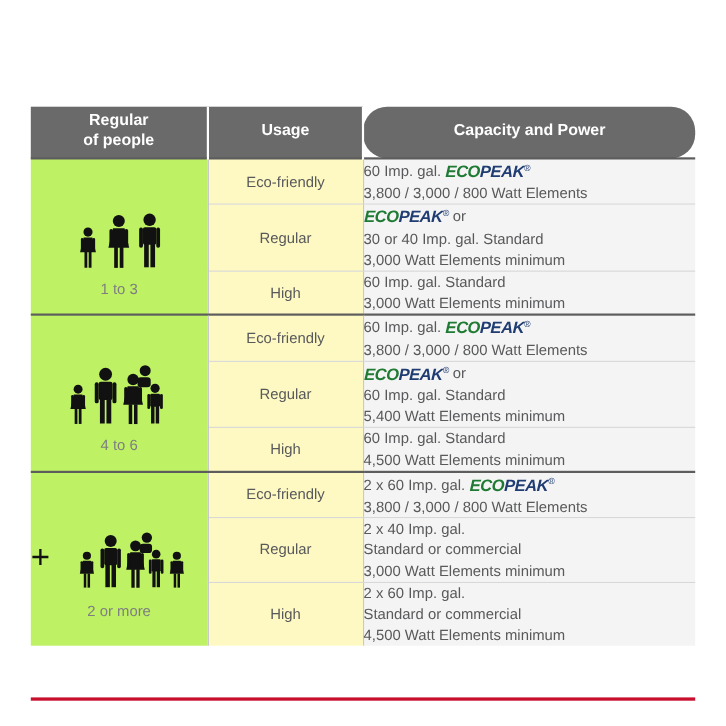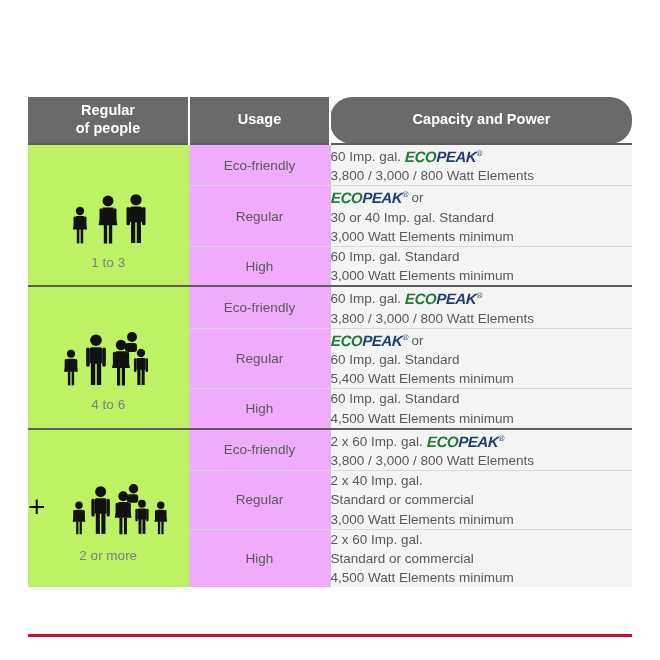--- a/index.html
+++ b/index.html
@@ -64,21 +64,21 @@
   .hdr-cell:last-child { border-right: none; border-radius: 22px; }
 
   
   .people-cell {
     background: #bef264;
     text-align: center;
     border-right: 1px solid #C9C9C9;
     vertical-align: middle;
   }
   .usage-cell {
-    background: #f0abfc;
+    background: #fef9c3;
     text-align: center;
     color: #58595B;
     font-size: 13.5px;
     border-right: 1px solid #C9C9C9;
     border-bottom: 1px solid #D8D8D8;
     padding: 4px 2px;
   }
   .capacity-cell {
     background: #F4F4F4;
     color: #58595B;

